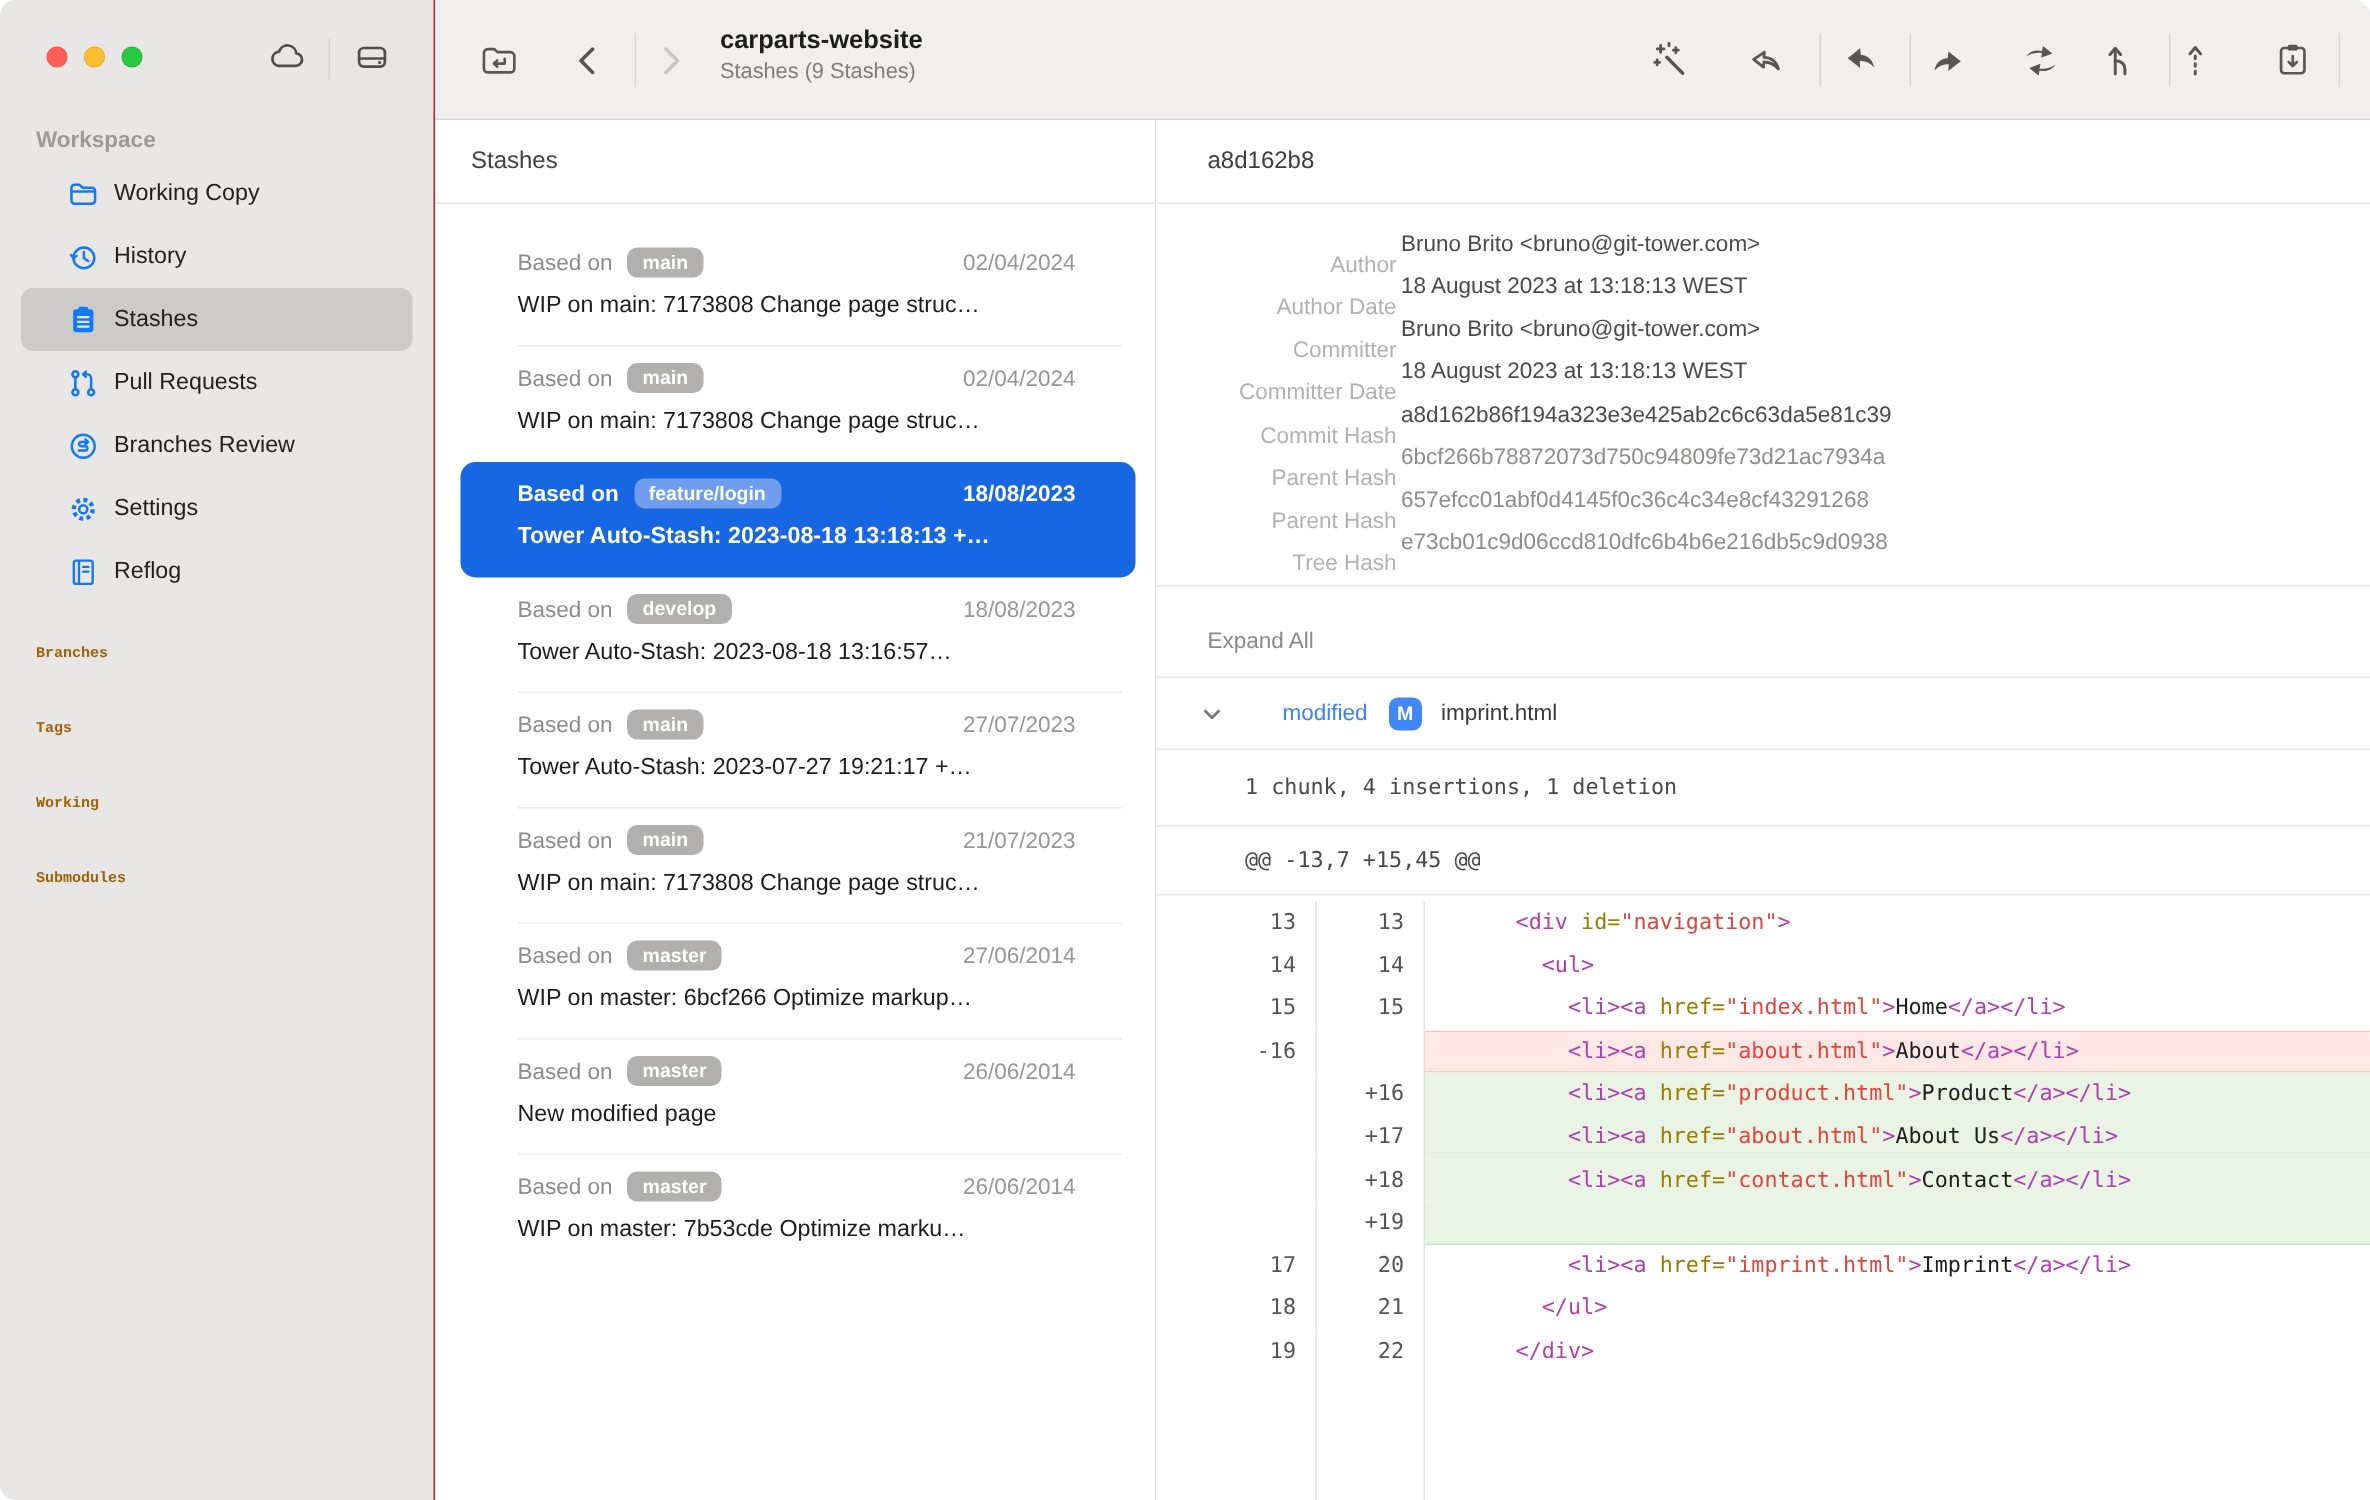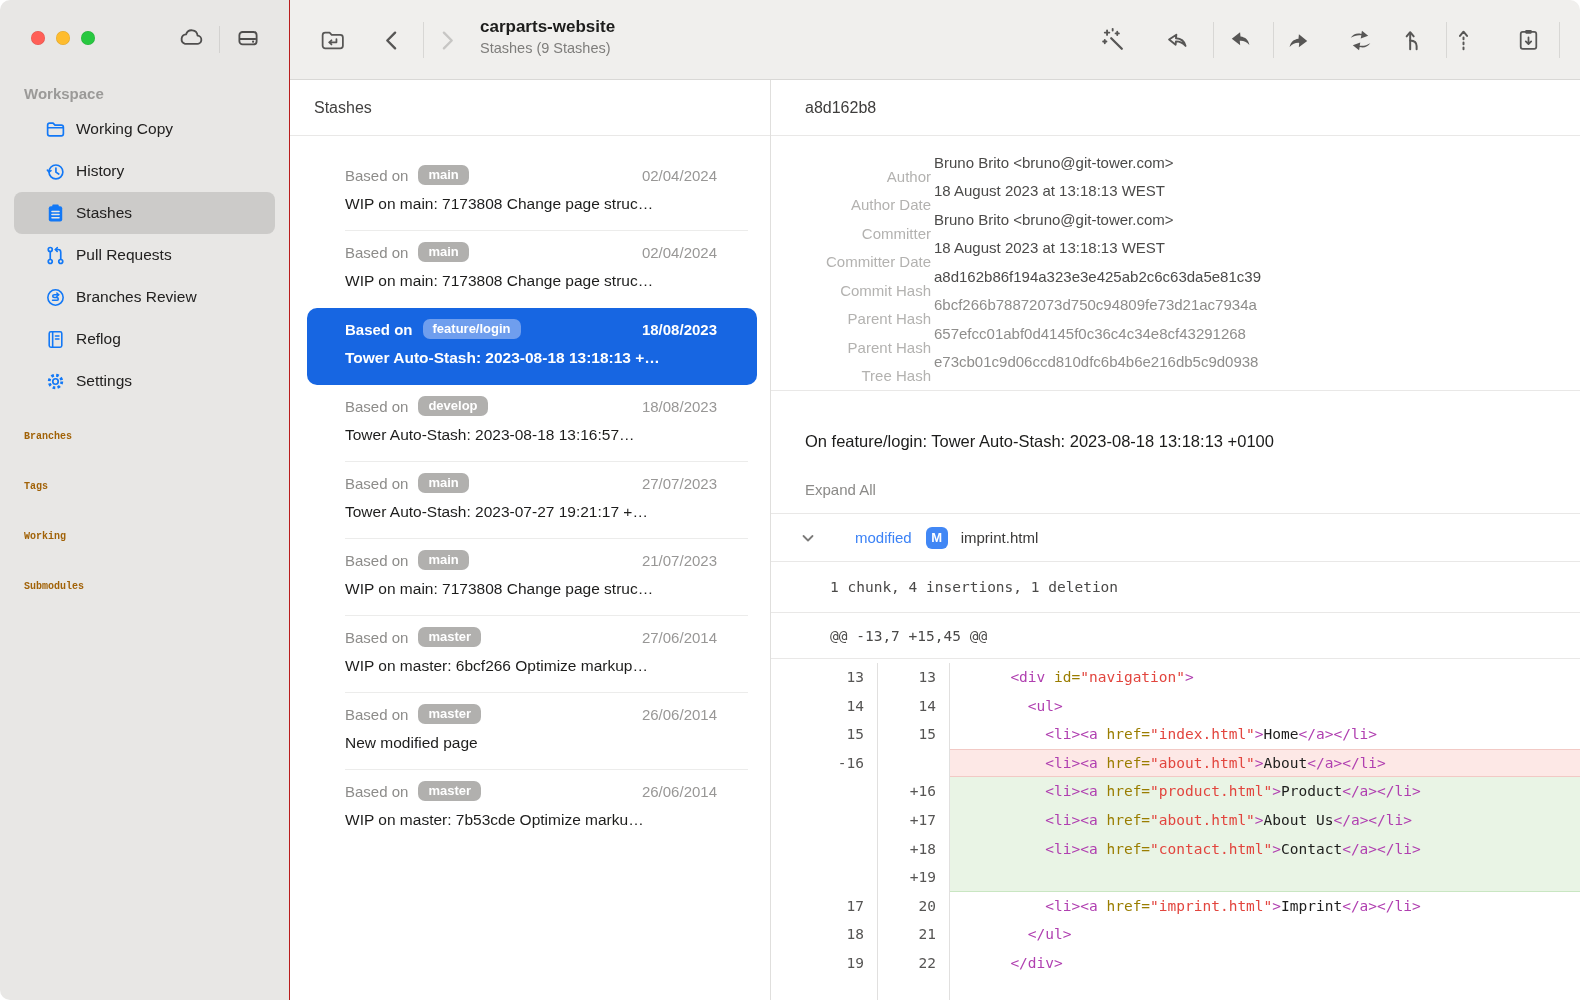--- a/index.html
+++ b/index.html
@@ -156,36 +156,36 @@
               <svg viewBox="0 0 20 20" fill="none" stroke="currentColor" stroke-width="1.5" stroke-linecap="round">
                 <circle cx="10" cy="10" r="7.3"></circle>
                 <path d="M12.8 7.3H9c-2.2 0-2.2 2.7 0 2.7h2c2.2 0 2.2 2.7 0 2.7H7.2"></path>
                 <path d="M11.3 5.7l1.7 1.6-1.7 1.6"></path>
               </svg>
             </span>
             <span class="sb-label">Branches Review</span>
           </div>
           <div class="sb-item">
             <span class="sb-icon">
+              <svg viewBox="0 0 20 20" fill="none" stroke="currentColor">
+                <circle cx="10" cy="10" r="2.6" stroke-width="1.6"></circle>
+                <circle cx="10" cy="10" r="6" stroke-width="2.7" stroke-dasharray="2.5 2.2"></circle>
+              </svg>
+            </span>
+            <span class="sb-label">Settings</span>
+          </div>
+          <div class="sb-item">
+            <span class="sb-icon">
               <svg viewBox="0 0 20 20" fill="none" stroke="currentColor" stroke-width="1.5">
                 <rect x="4" y="2.6" width="12" height="14.8" rx="1.6"></rect>
                 <path d="M7.3 2.6v14.8"></path>
                 <path d="M10 6.6h3.3M10 9.6h3.3" stroke-linecap="round"></path>
               </svg>
             </span>
             <span class="sb-label">Reflog</span>
-          </div>
-          <div class="sb-item">
-            <span class="sb-icon">
-              <svg viewBox="0 0 20 20" fill="none" stroke="currentColor">
-                <circle cx="10" cy="10" r="2.6" stroke-width="1.6"></circle>
-                <circle cx="10" cy="10" r="6" stroke-width="2.7" stroke-dasharray="2.5 2.2"></circle>
-              </svg>
-            </span>
-            <span class="sb-label">Settings</span>
           </div>
         </nav>
       <div class="sb-sections">
           <div class="sb-section">Branches</div>
           <div class="sb-section">Tags</div>
           <div class="sb-section">Working</div>
           <div class="sb-section">Submodules</div>
         </div>
     </div>
   </aside>
@@ -378,21 +378,20 @@
           </div>
           <div class="meta-row muted">
             <span class="meta-label">Parent Hash</span>
             <span class="meta-value">657efcc01abf0d4145f0c36c4c34e8cf43291268</span>
           </div>
           <div class="meta-row muted">
             <span class="meta-label">Tree Hash</span>
             <span class="meta-value">e73cb01c9d06ccd810dfc6b4b6e216db5c9d0938</span>
           </div>
         </div>
-      <div class="dp-message">On feature/login: Tower Auto-Stash: 2023-08-18 13:18:13 +0100</div>
       <div class="dp-expand">Expand All</div>
       <div class="dp-file">
         <span class="file-chevron">
             <svg viewBox="0 0 16 16" fill="none" stroke="currentColor" stroke-width="1.8" stroke-linecap="round" stroke-linejoin="round">
               <path d="M3.5 6 8 10.5 12.5 6"></path>
             </svg>
           </span>
         <span class="file-status">modified</span>
         <span class="file-badge">M</span>
         <span class="file-name">imprint.html</span>

